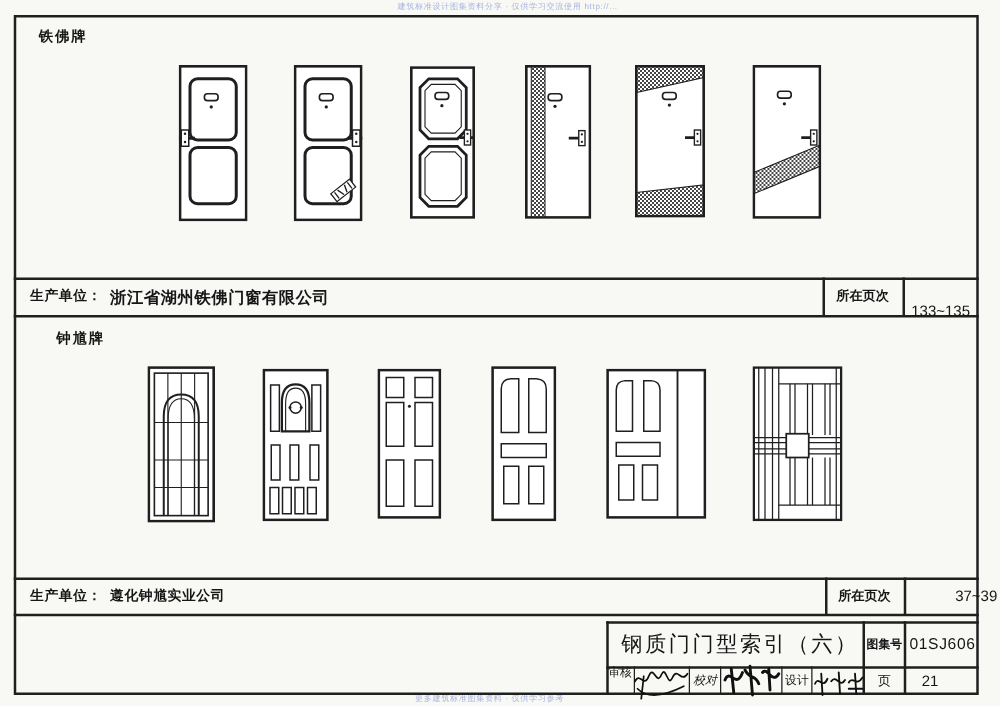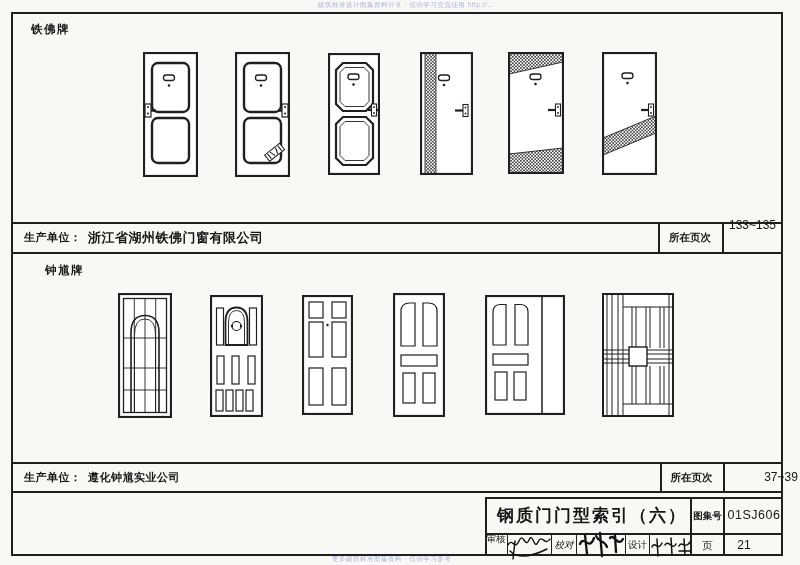--- a/index.html
+++ b/index.html
@@ -119,21 +119,21 @@
     <circle cx="49" cy="61" r="0.9" fill="currentColor"></circle>
 </svg>
 
 <div class="ln" style="left:11px;top:222px;width:772px;height:2px;"></div>
 <div class="ln" style="left:11px;top:252px;width:772px;height:2px;"></div>
 <div class="ln" style="left:658px;top:222px;width:2px;height:31px;"></div>
 <div class="ln" style="left:722px;top:222px;width:2px;height:31px;"></div>
 <div class="txt" style="left:24px;top:222px;line-height:31px;font-size:11px;font-weight:600;letter-spacing:.5px;">生产单位：</div>
 <div class="txt" style="left:88px;top:222px;line-height:31px;font-size:13px;font-weight:600;letter-spacing:.5px;">浙江省湖州铁佛门窗有限公司</div>
 <div class="cell txt" style="left:658px;top:222px;width:64px;line-height:31px;font-size:10.5px;font-weight:600;">所在页次</div>
-<div class="cell txt" style="left:722px;top:210px;width:61px;line-height:31px;font-size:12px;">133~135</div>
+<div class="cell txt" style="left:722px;top:234px;width:61px;line-height:31px;font-size:12px;">133~135</div>
 
 <div class="txt" style="left:45px;top:263px;font-size:11.5px;font-weight:600;letter-spacing:1.5px;text-align:right;">钟馗牌</div>
 
 <svg class="door" style="left:118px;top:293px;" width="54" height="125" viewBox="0 0 54 125">
   <rect x="1" y="1" width="52" height="123" fill="#fff" stroke="currentColor" stroke-width="2.2"></rect>
   <rect x="5.5" y="5.5" width="43" height="114" fill="none" stroke="currentColor" stroke-width="1.3"></rect>
   <path d="M16.3,5.5 V119.5 M27,5.5 V119.5 M37.7,5.5 V119.5" stroke="currentColor" stroke-width="0.9" fill="none"></path>
   <path d="M5.5,45 H48.5 M5.5,75 H48.5 M5.5,97 H48.5" stroke="currentColor" stroke-width="0.9" fill="none"></path>
   <path d="M13,119.5 L13,40 Q13,22.5 27,22.5 Q41,22.5 41,40 L41,119.5" fill="none" stroke="currentColor" stroke-width="1.6"></path>
   <path d="M16.5,119.5 L16.5,42 Q16.5,26 27,26 Q37.5,26 37.5,42 L37.5,119.5" fill="none" stroke="currentColor" stroke-width="0.9"></path>
@@ -209,21 +209,21 @@
 <div style="position:absolute;left:485px;top:497px;width:298px;height:59px;border-top:2px solid var(--line);border-left:2px solid var(--line);box-sizing:border-box;"></div>
 <div class="ln" style="left:485px;top:533px;width:298px;height:2px;"></div>
 <div class="ln" style="left:690px;top:497px;width:2px;height:59px;"></div>
 <div class="ln" style="left:723px;top:497px;width:2px;height:59px;"></div>
 <div class="ln" style="left:507px;top:533px;width:1px;height:23px;"></div>
 <div class="ln" style="left:551px;top:533px;width:1px;height:23px;"></div>
 <div class="ln" style="left:576px;top:533px;width:1px;height:23px;"></div>
 <div class="ln" style="left:625px;top:533px;width:1px;height:23px;"></div>
 <div class="ln" style="left:649px;top:533px;width:1px;height:23px;"></div>
 
-<div class="cell txt" style="left:487px;top:498px;width:210px;line-height:35px;font-size:17px;letter-spacing:2px;font-weight:700;">钢质门门型索引（六）</div>
+<div class="cell txt" style="left:487px;top:498px;width:210px;line-height:35px;font-size:17px;letter-spacing:2px;font-weight:400;">钢质门门型索引（六）</div>
 <div class="cell txt" style="left:692px;top:498px;width:31px;line-height:35px;font-size:9.5px;font-weight:600;">图集号</div>
 <div class="cell txt" style="left:725px;top:498px;width:58px;line-height:35px;font-size:12.5px;letter-spacing:.5px;">01SJ606</div>
 
 <div class="cell txt" style="left:485px;top:528px;width:22px;line-height:22px;font-size:9.5px;">审核</div>
 <div class="cell txt" style="left:552px;top:534px;width:24px;line-height:22px;font-size:9.5px;font-style:italic;">校对</div>
 <div class="cell txt" style="left:626px;top:534px;width:23px;line-height:22px;font-size:9.5px;">设计</div>
 <div class="cell txt" style="left:692px;top:534px;width:31px;line-height:22px;font-size:10.5px;">页</div>
 <div class="cell txt" style="left:725px;top:534px;width:38px;line-height:22px;font-size:12px;">21</div>
 
 <svg class="sig" style="left:505px;top:533px;" width="48" height="30" viewBox="0 0 48 30">

